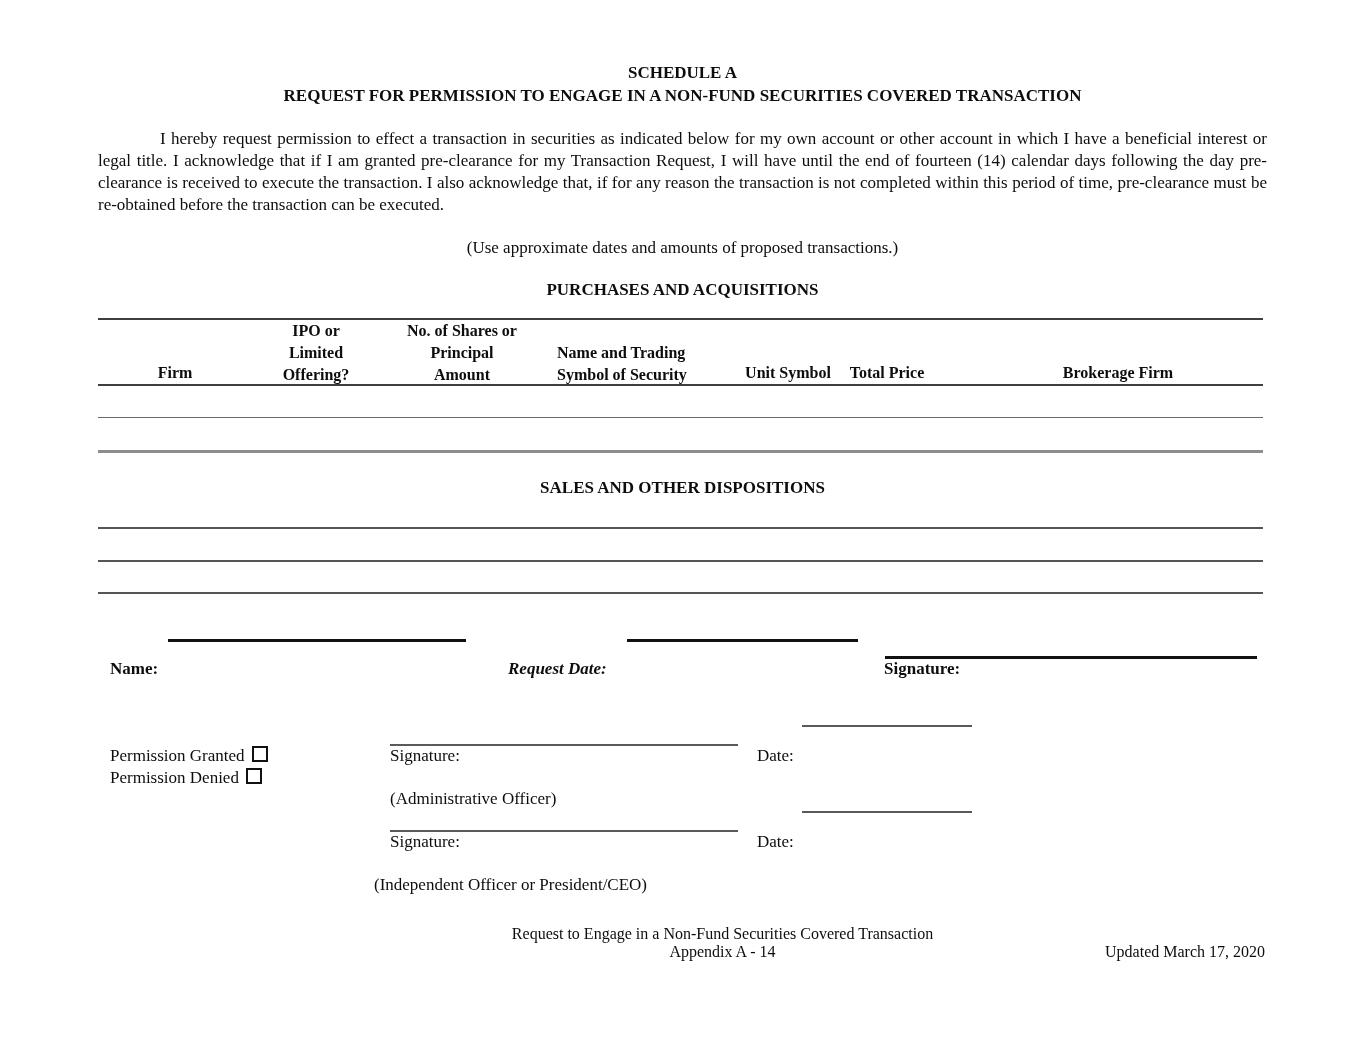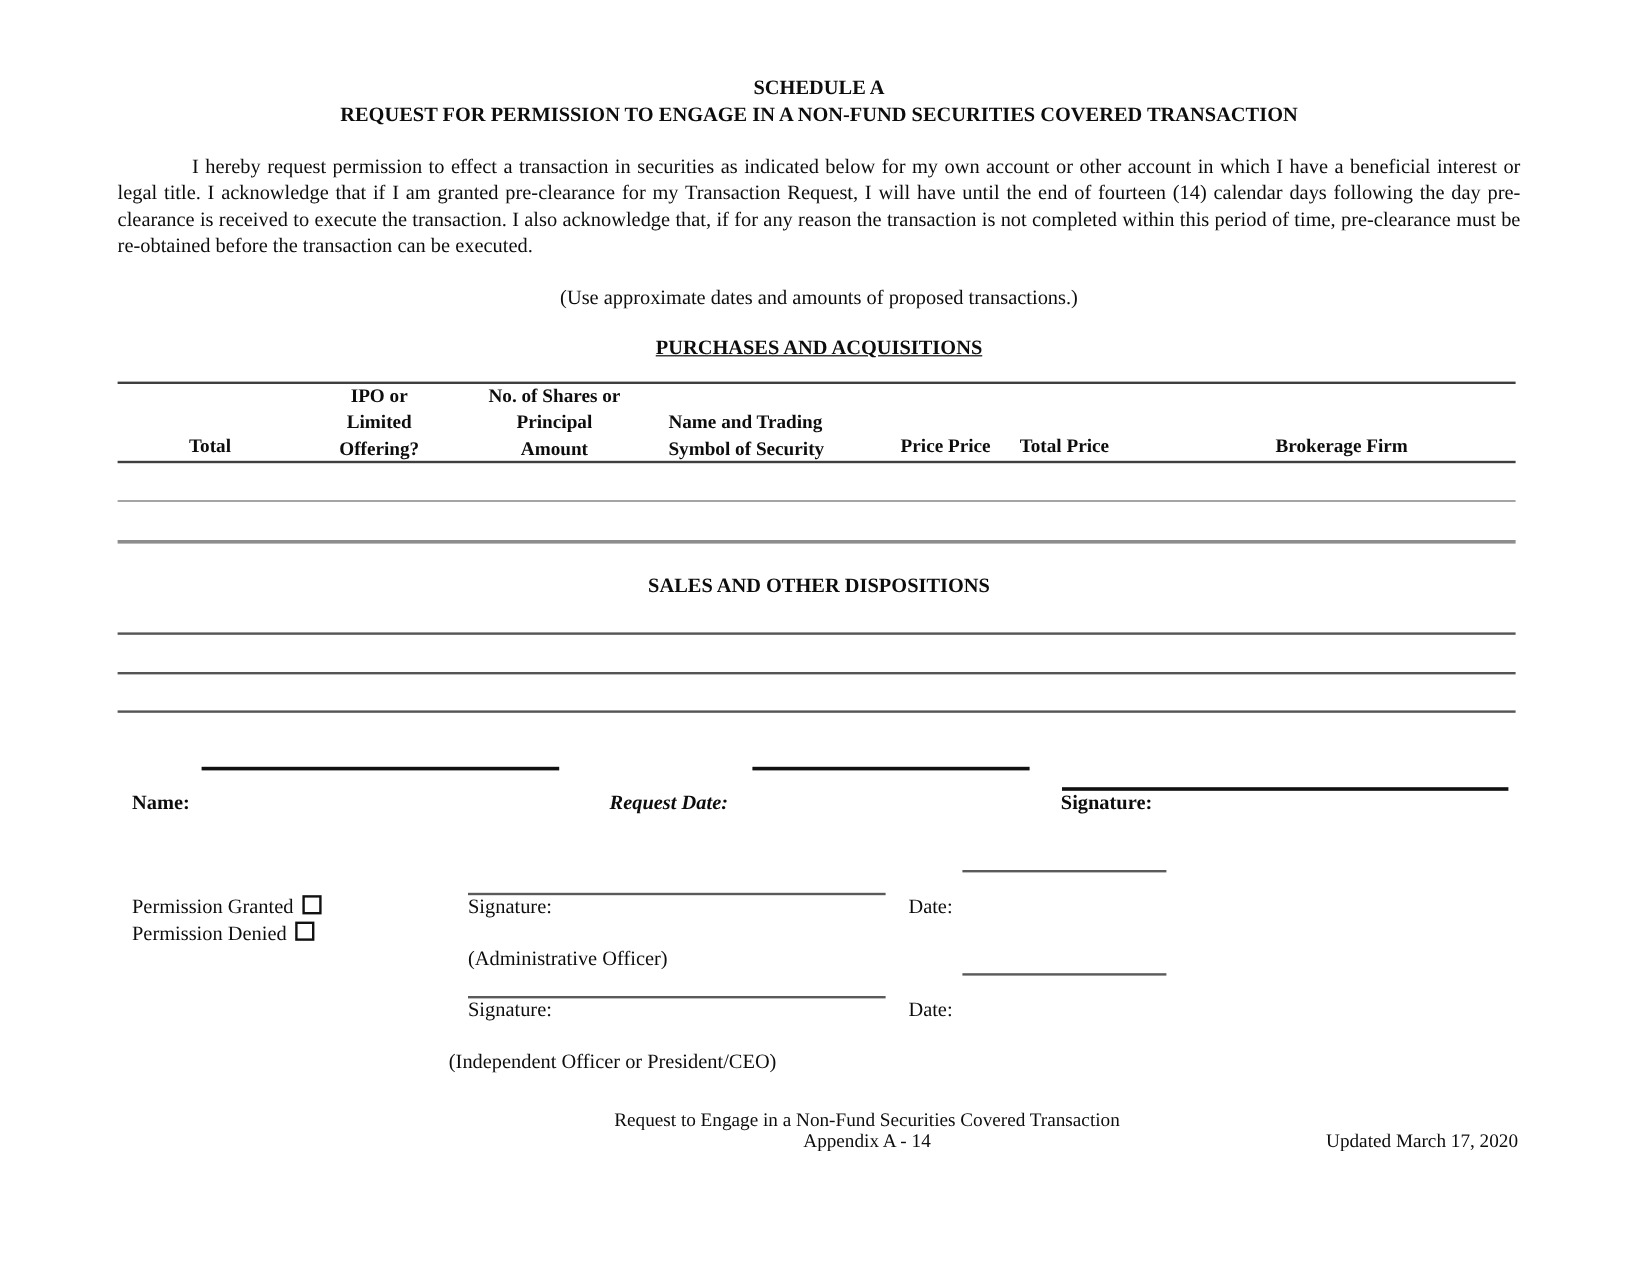--- a/index.html
+++ b/index.html
@@ -47,34 +47,34 @@
 
 <div class="page">
 
   <div class="abs centered bold t17" style="top:62px;">SCHEDULE A</div>
   <div class="abs centered bold t17" style="top:85px;">REQUEST FOR PERMISSION TO ENGAGE IN A NON-FUND SECURITIES COVERED TRANSACTION</div>
 
   <div class="abs para" style="top:128px;">I hereby request permission to effect a transaction in securities as indicated below for my own account or other account in which I have a beneficial interest or legal title.  I acknowledge that if I am granted pre-clearance for my Transaction Request, I will have until the end of fourteen (14) calendar days following the day pre-clearance is received to execute the transaction.  I also acknowledge that, if for any reason the transaction is not completed within this period of time, pre-clearance must be re-obtained before the transaction can be executed.</div>
 
   <div class="abs centered t17" style="top:237px;">(Use approximate dates and amounts of proposed transactions.)</div>
 
-  <div class="abs centered bold t17" style="top:279px;text-decoration:underline;">PURCHASES AND ACQUISITIONS</div>
+  <div class="abs centered bold t17" style="top:279px;">PURCHASES AND ACQUISITIONS</div>
 
   <div class="abs rule" style="top:318px;"></div>
 
-  <div class="abs col-head" style="top:362px; left:130px; width:90px;">Total</div>
+  <div class="abs col-head" style="top:362px; left:130px; width:90px;">Firm</div>
   <div class="abs col-head" style="top:320px; left:388px; width:148px;">No. of Shares or
 Principal
 Amount</div>
   <div class="abs col-head" style="top:320px; left:256px; width:120px;">IPO or
 Limited
 Offering?</div>
   <div class="abs col-head" style="top:342px; left:557px; width:180px; text-align:left;">Name and Trading
 Symbol of Security</div>
-  <div class="abs col-head" style="top:362px; left:740px; width:96px;">Price Price</div>
+  <div class="abs col-head" style="top:362px; left:740px; width:96px;">Unit Symbol</div>
   <div class="abs col-head" style="top:362px; left:835px; width:104px;">Total Price</div>
   <div class="abs col-head" style="top:362px; left:1036px; width:164px;">Brokerage Firm</div>
 
   <div class="abs rule" style="top:384px;"></div>
   <div class="abs rule rule-thin" style="top:417px;"></div>
   <div class="abs rule rule-gray" style="top:450px;"></div>
 
   <div class="abs centered bold t17" style="top:477px;">SALES AND OTHER DISPOSITIONS</div>
 
   <div class="abs rule rule-thin" style="top:527px; height:2px; background:#555;"></div>

